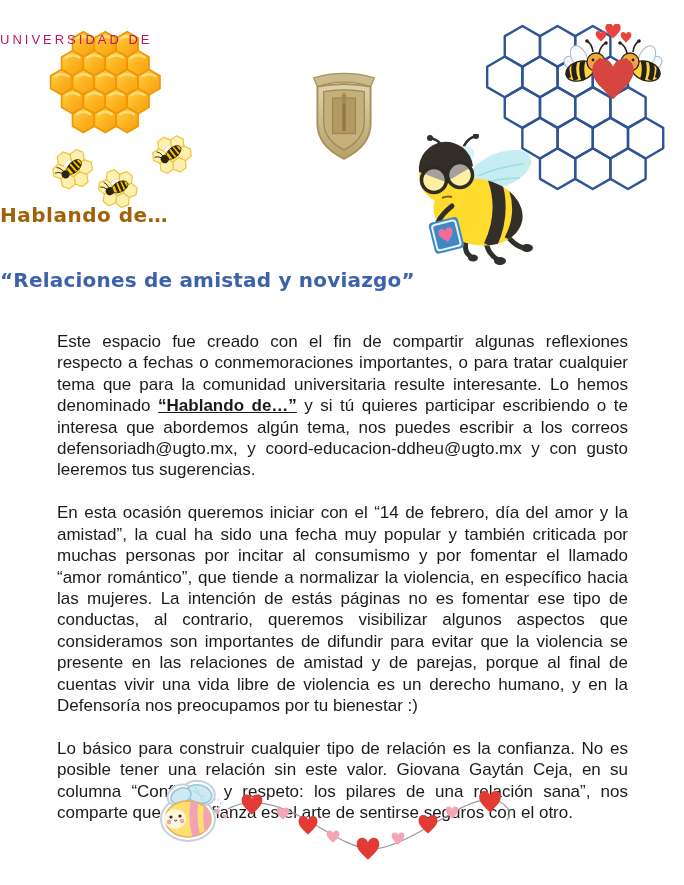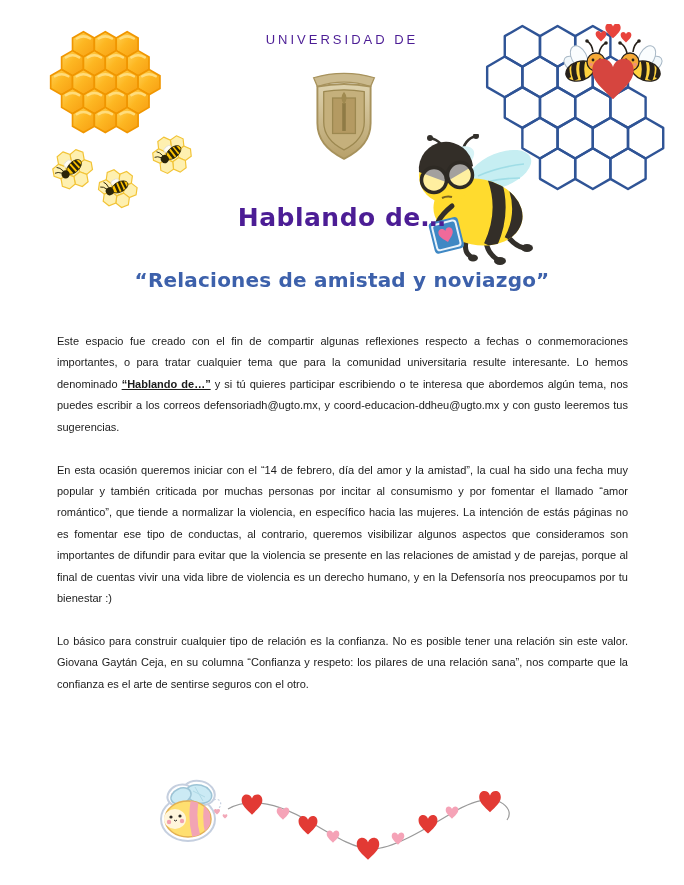--- a/index.html
+++ b/index.html
@@ -2,38 +2,38 @@
 <html><head>
 <meta charset="utf-8">
 <style>
   html,body{margin:0;padding:0;background:#ffffff;}
   .page{
     position:relative;width:684px;height:885px;background:#ffffff;
     font-family:"Liberation Sans",sans-serif;overflow:hidden;
   }
   .abs{position:absolute;}
   .logo-text{
-    position:absolute;top:31px;left:0;right:0;text-align:center;
-    color:#4c1d95;font-weight:400;
+    position:absolute;top:31px;left:0;right:0;
+    color:#be185d;font-weight:400;
   }
   .logo-text .l1{font-size:13px;letter-spacing:3px;line-height:17px;}
   .logo-text .l2{font-size:13.5px;letter-spacing:4.5px;line-height:18px;}
   .title{
-    position:absolute;top:203px;left:0;right:0;text-align:center;
+    position:absolute;top:203px;left:0;right:0;text-align:left;
     font-family:"DejaVu Sans",sans-serif;font-weight:700;
-    font-size:25px;color:#4c1d95;letter-spacing:.5px;
+    font-size:20px;color:#a16207;letter-spacing:.5px;
   }
   .subtitle{
-    position:absolute;top:268px;left:0;right:0;text-align:center;
+    position:absolute;top:268px;left:0;right:0;text-align:left;
     font-family:"DejaVu Sans",sans-serif;font-weight:700;
     font-size:20px;color:#3d61ab;letter-spacing:.2px;
   }
   .body-text{
     position:absolute;left:57px;top:331px;width:571px;
-    color:#1b1b1b;font-size:11px;line-height:21.4px;text-align:justify;
+    color:#1b1b1b;font-size:17px;line-height:21.4px;text-align:justify;
   }
   .body-text p{margin:0 0 21.5px 0;}
   .u{text-decoration:underline;font-weight:700;}
 </style>
 </head>
 <body>
 
 <div class="page">
 
   <svg class="abs" style="left:49px;top:30px" width="116" height="106" viewBox="8 0 138 126" xmlns="http://www.w3.org/2000/svg">

